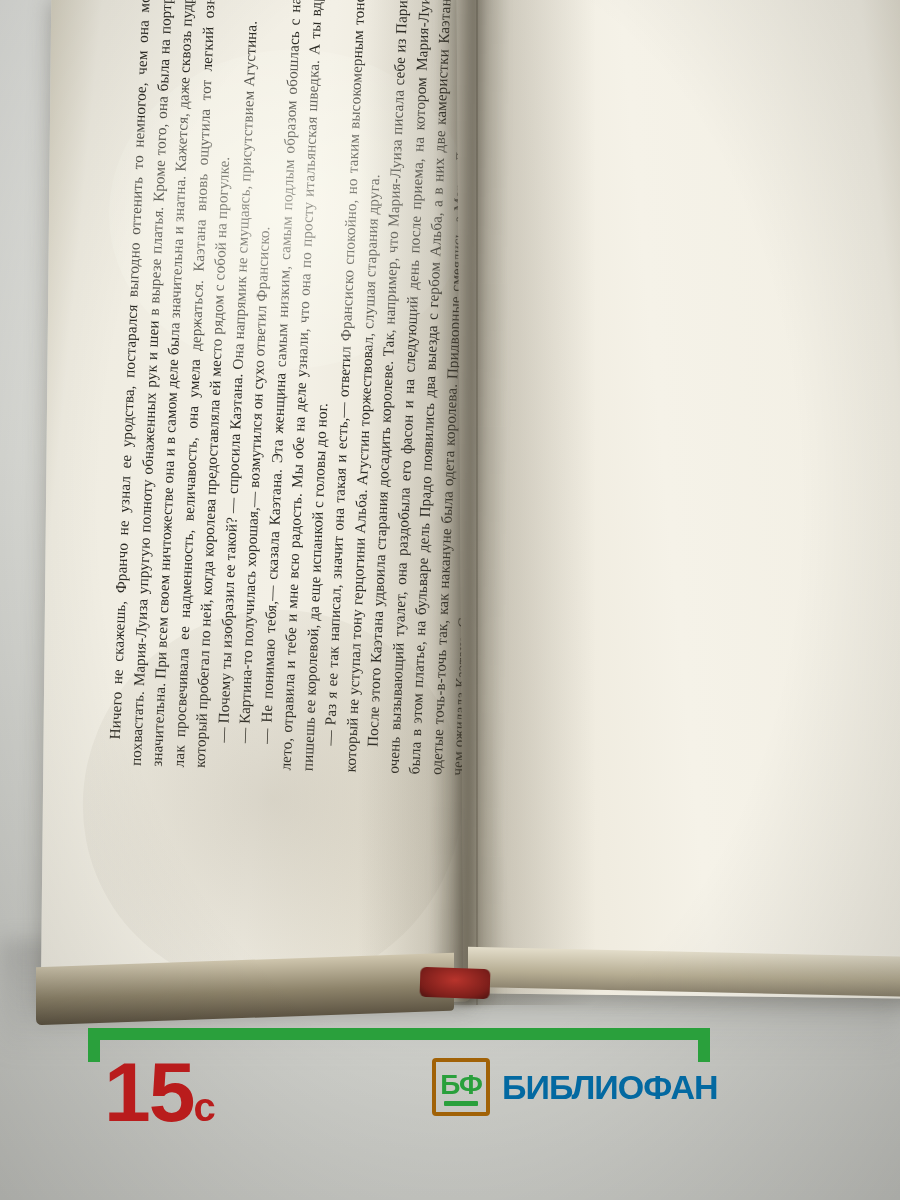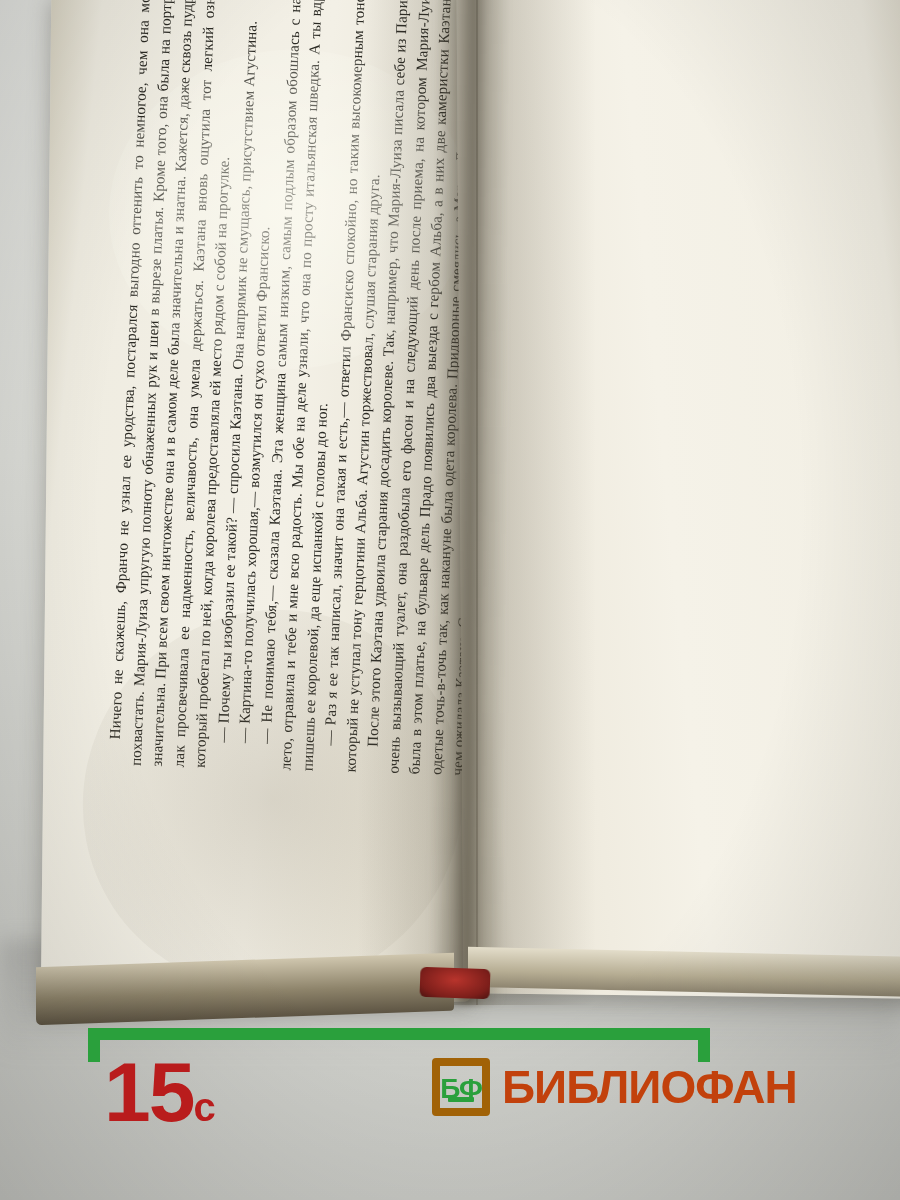--- a/index.html
+++ b/index.html
@@ -258,21 +258,21 @@
     position: absolute;
     left: 432px;
     top: 48px;
     display: flex;
     align-items: center;
     gap: 12px;
   }
   .brand-mark {
     width: 58px;
     height: 58px;
-    border: 8px solid #a16207;
+    border: 4px solid #a16207;
     border-radius: 4px;
     position: relative;
     box-sizing: border-box;
   }
   .brand-mark span {
     position: absolute;
     left: 0; right: 0; top: 6px;
     text-align: center;
     color: #2aa03c;
     font-family: "Liberation Sans", sans-serif;
@@ -283,24 +283,24 @@
   }
   .brand-mark::after {
     content: "";
     position: absolute;
     left: 8px; right: 8px; bottom: 6px;
     height: 5px;
     background: #2aa03c;
     border-radius: 1px;
   }
   .brand-name {
-    color: #c2410c;
+    color: #0369a1;
     font-family: "Liberation Sans", sans-serif;
     font-weight: bold;
-    font-size: 46px;
+    font-size: 34px;
     letter-spacing: -1px;
   }
 
   
   .vignette {
     position: absolute;
     inset: 0;
     pointer-events: none;
     background: radial-gradient(ellipse at 50% 42%, rgba(0,0,0,0) 55%, rgba(0,0,0,0.16) 100%);
   }

